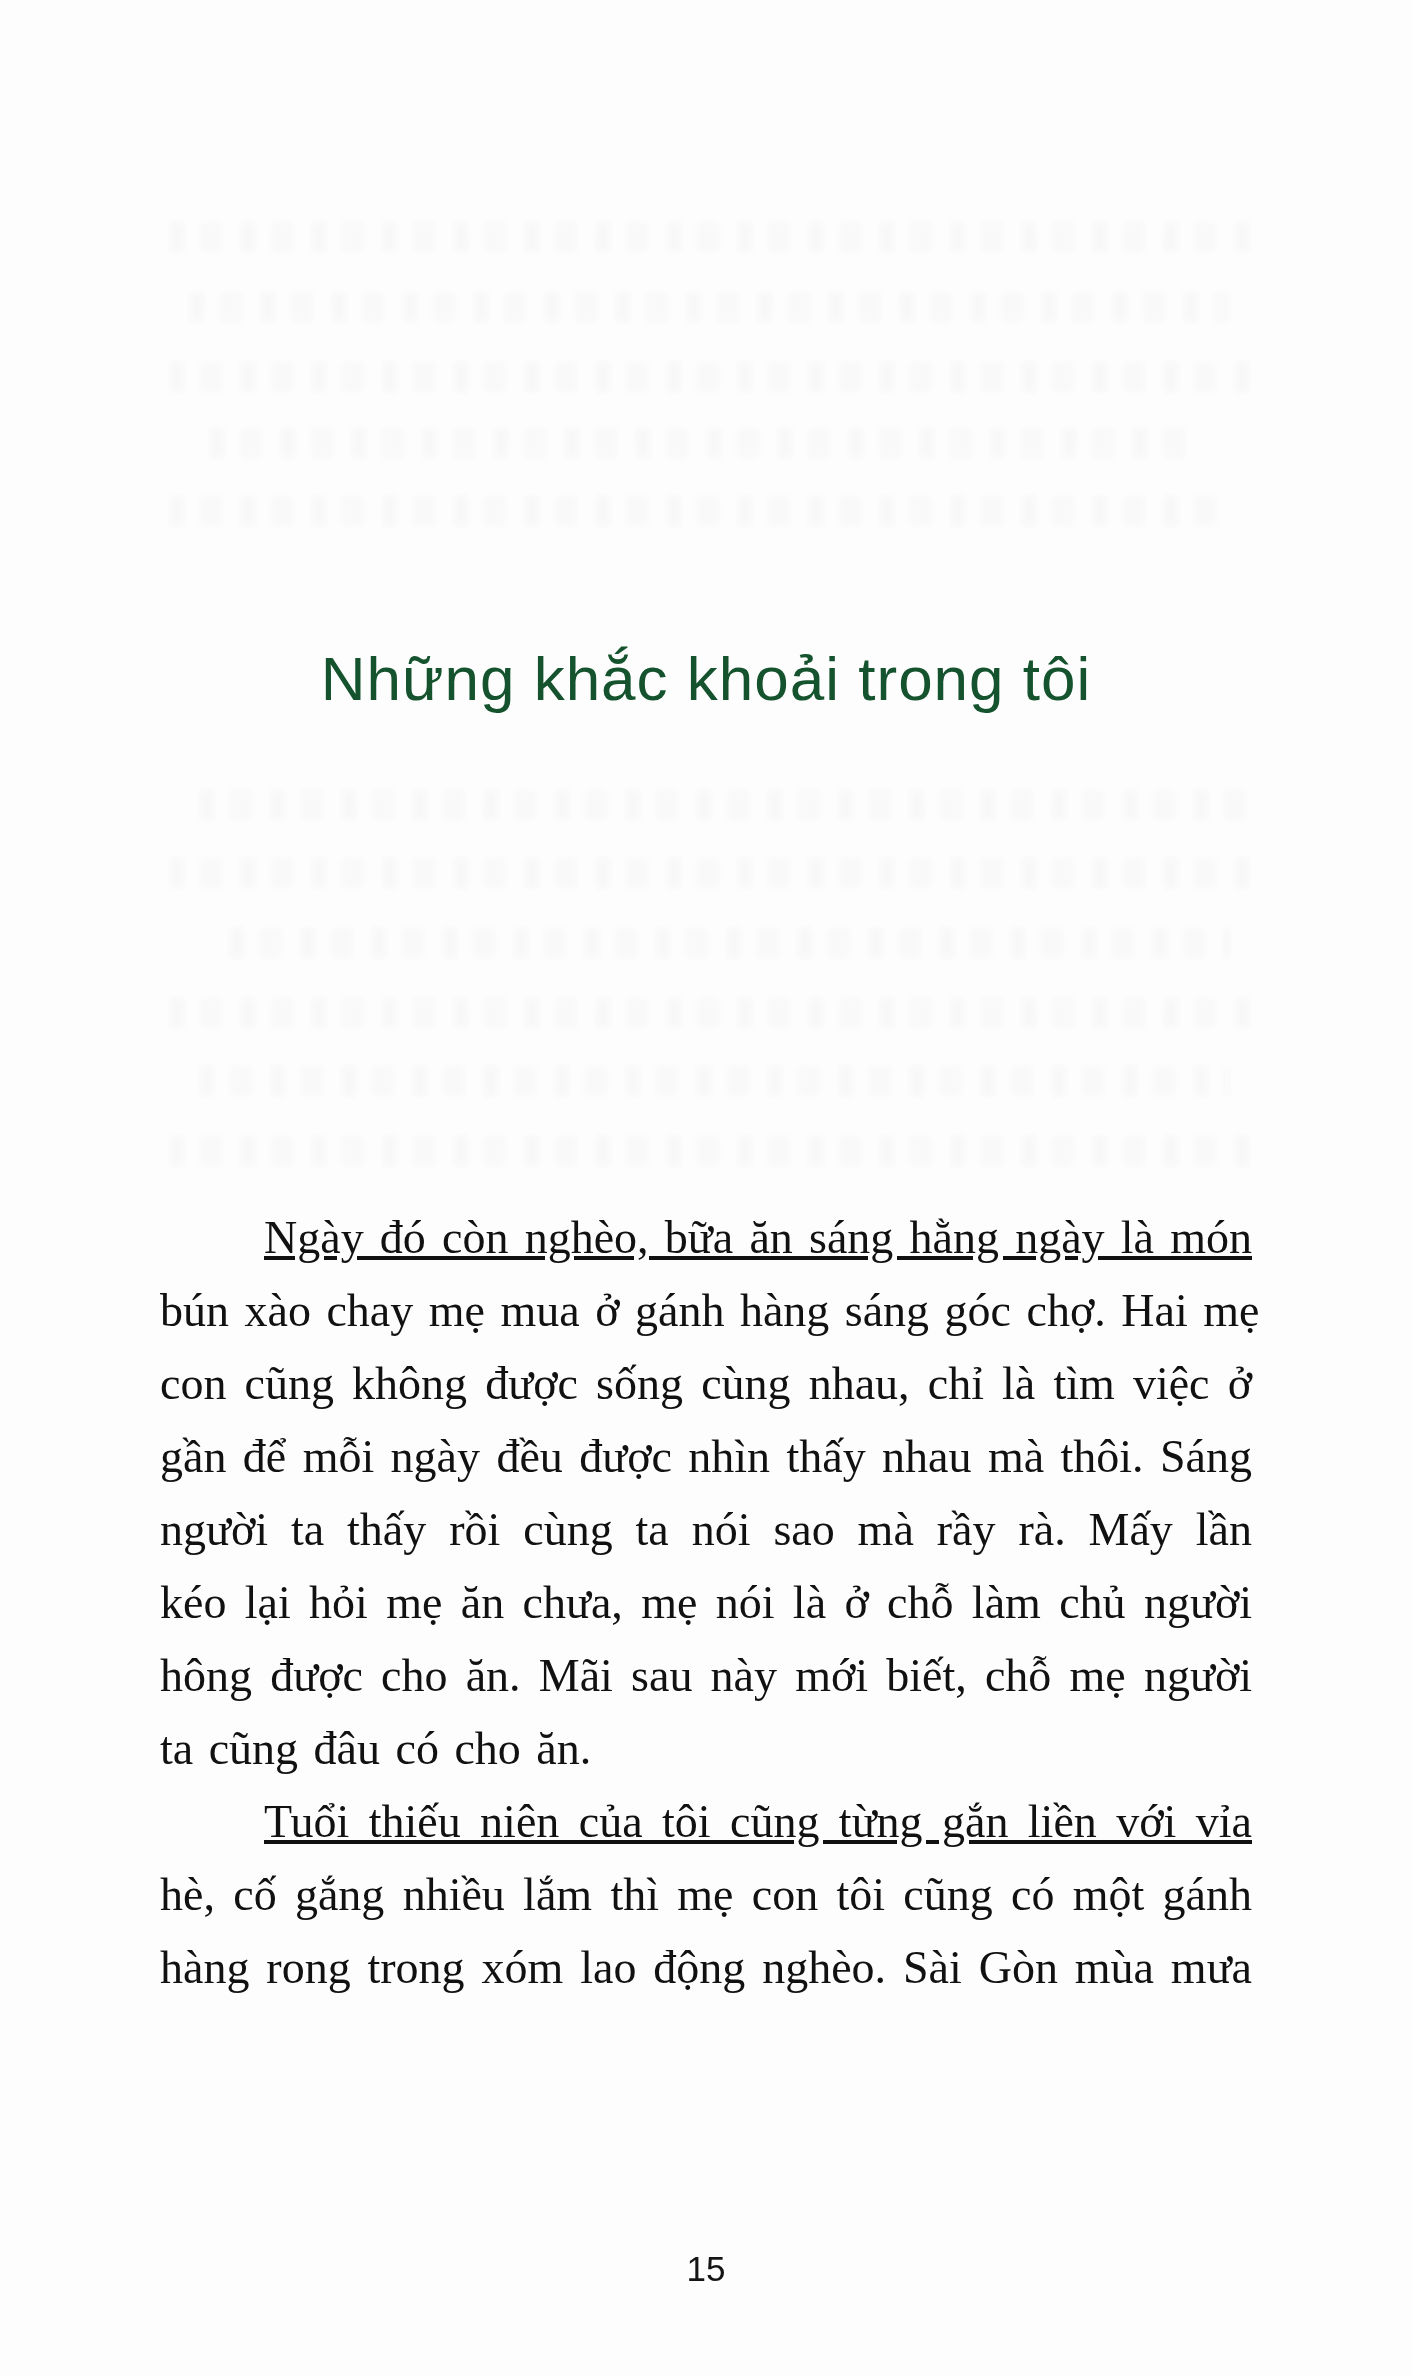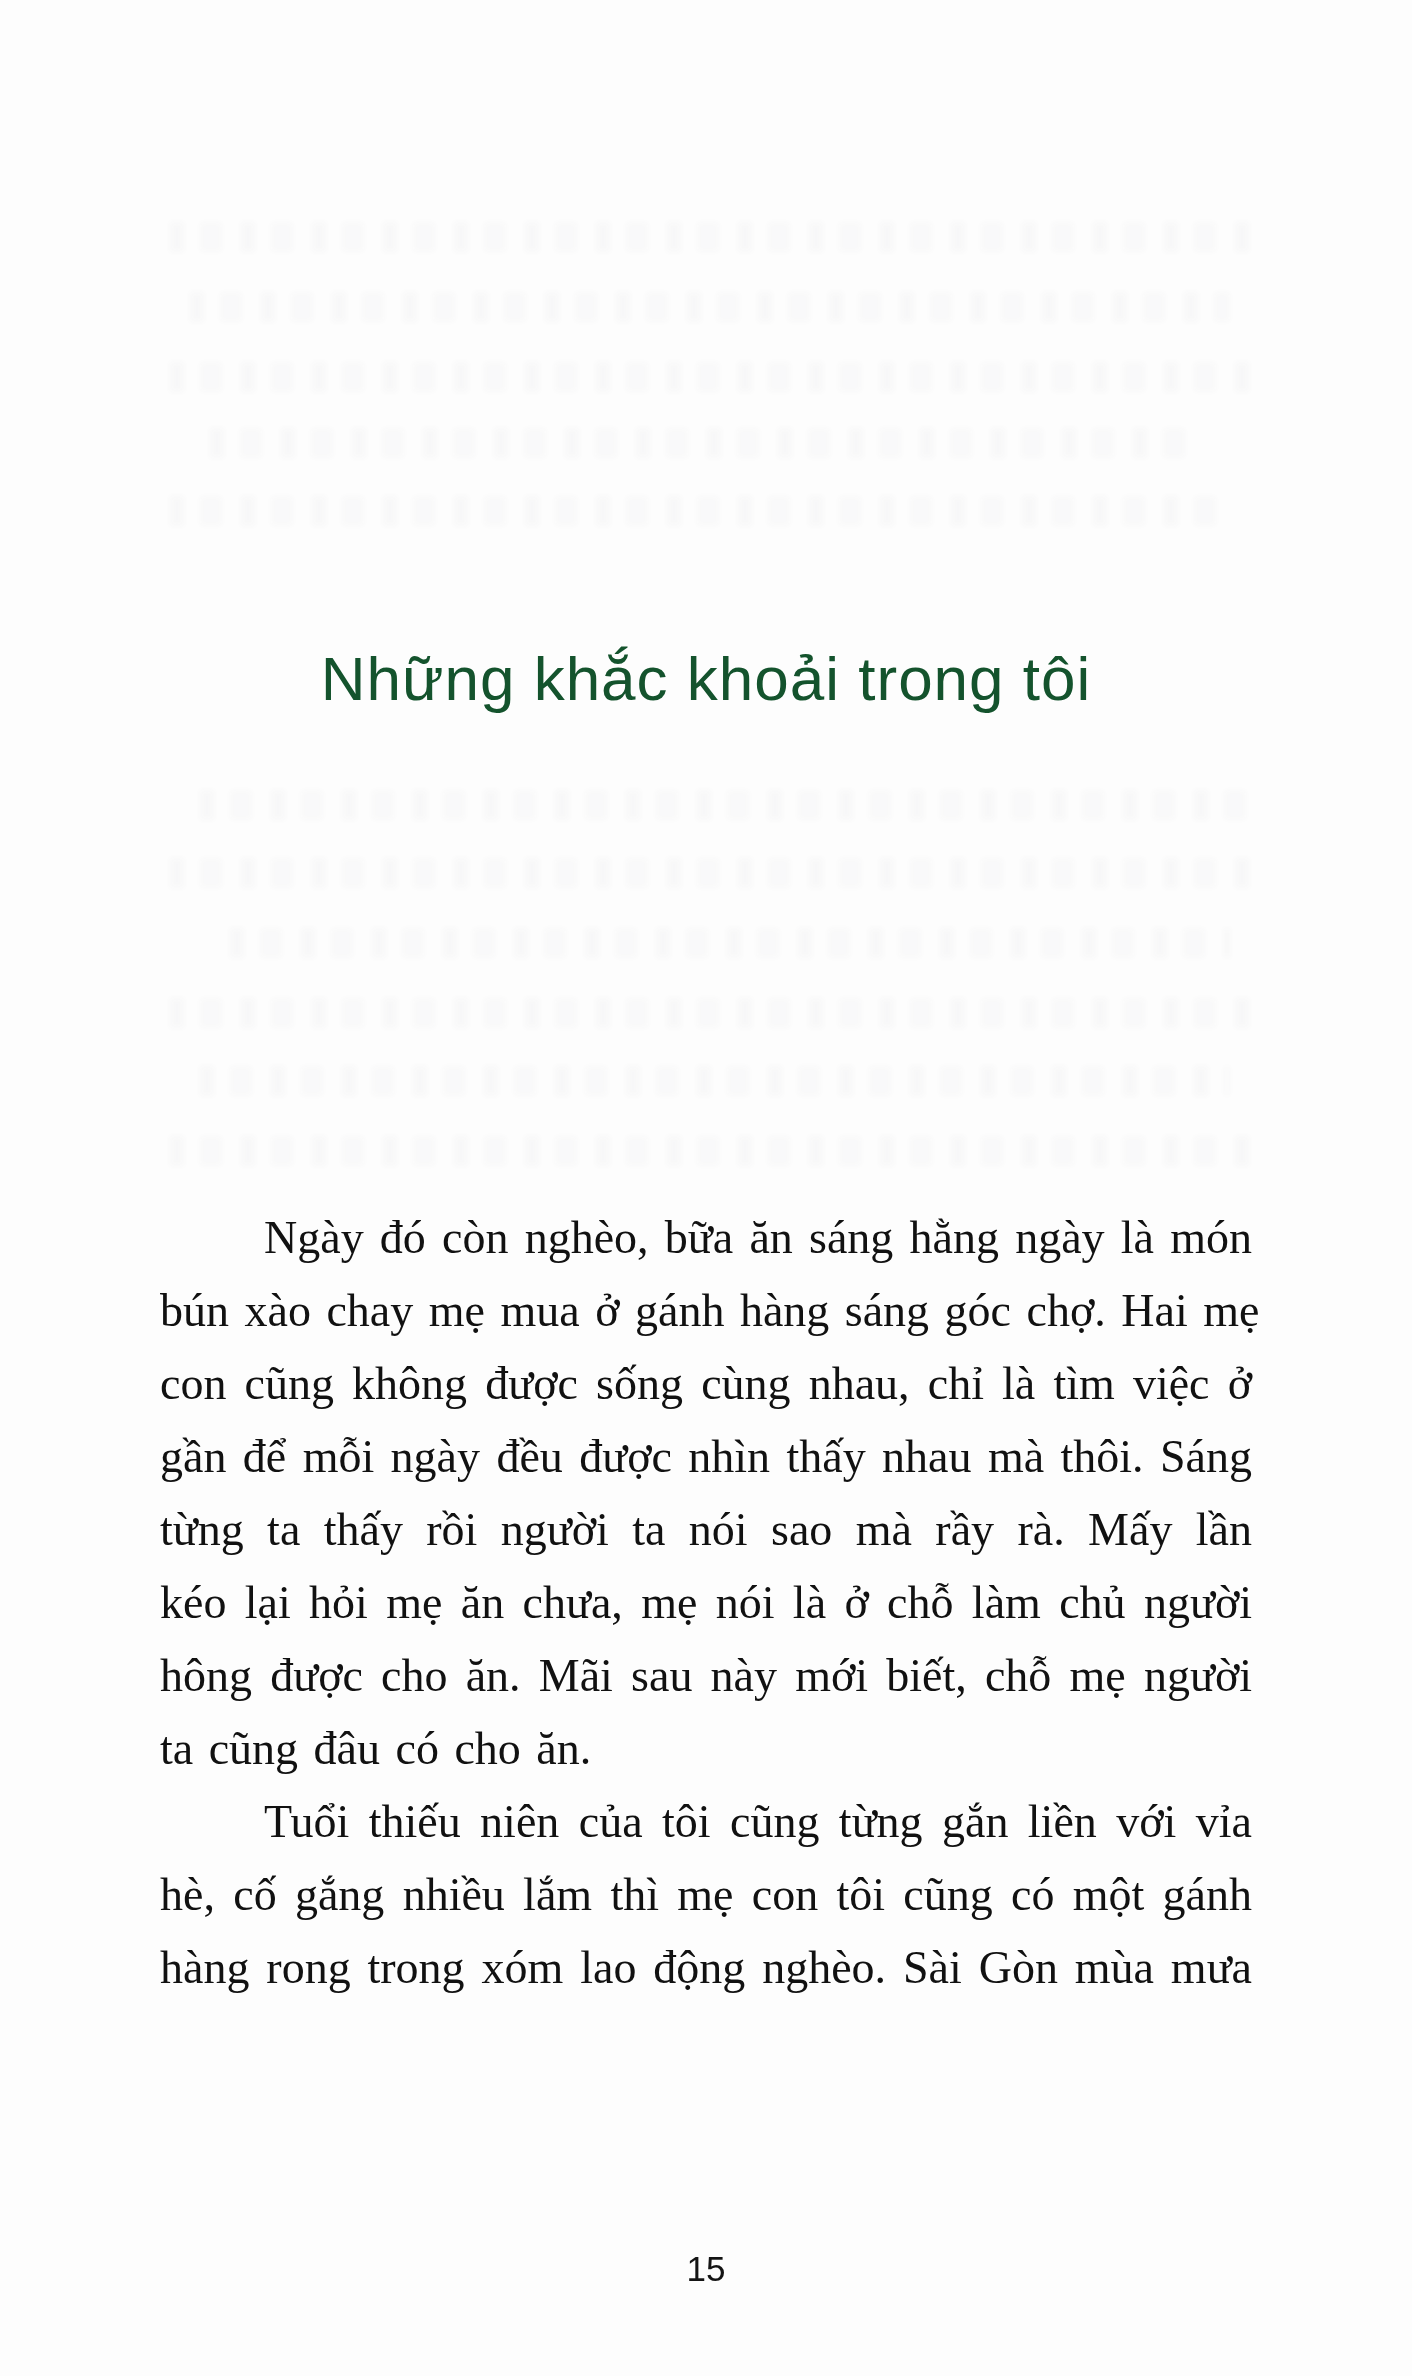--- a/index.html
+++ b/index.html
@@ -58,20 +58,21 @@
   .body-text .line {
     height: 73px;
     line-height: 73px;
     white-space: nowrap;
     text-align: justify;
     text-align-last: justify;
     word-spacing: 4px;
   }
   .body-text .line.indent {
     padding-left: 104px;
+    text-decoration: underline;
   }
   .body-text .line.para-end {
     text-align-last: left;
   }
   .page-number {
     position: absolute;
     top: 2249px;
     left: 160px;
     width: 1092px;
     text-align: center;
@@ -98,21 +99,21 @@
   <div class="ghost" style="top:1066px; width:1030px; left:200px;"></div>
   <div class="ghost" style="top:1136px; width:1085px;"></div>
 
   <h1 class="chapter-title">Những khắc khoải trong tôi</h1>
 
   <div class="body-text">
       <div class="line indent">Ngày đó còn nghèo, bữa ăn sáng hằng ngày là món</div>
       <div class="line">bún xào chay mẹ mua ở gánh hàng sáng góc chợ. Hai mẹ</div>
       <div class="line">con cũng không được sống cùng nhau, chỉ là tìm việc ở</div>
       <div class="line">gần để mỗi ngày đều được nhìn thấy nhau mà thôi. Sáng</div>
-      <div class="line">từng ta thấy rồi người ta nói sao mà rầy rà. Mấy lần</div>
+      <div class="line">người ta thấy rồi cùng ta nói sao mà rầy rà. Mấy lần</div>
       <div class="line">kéo lại hỏi mẹ ăn chưa, mẹ nói là ở chỗ làm chủ người</div>
       <div class="line">hông được cho ăn. Mãi sau này mới biết, chỗ mẹ người</div>
       <div class="line para-end">ta cũng đâu có cho ăn.</div>
       <div class="line indent">Tuổi thiếu niên của tôi cũng từng gắn liền với vỉa</div>
       <div class="line">hè, cố gắng nhiều lắm thì mẹ con tôi cũng có một gánh</div>
       <div class="line">hàng rong trong xóm lao động nghèo. Sài Gòn mùa mưa</div>
     </div>
 
   <div class="page-number">15</div>
 

